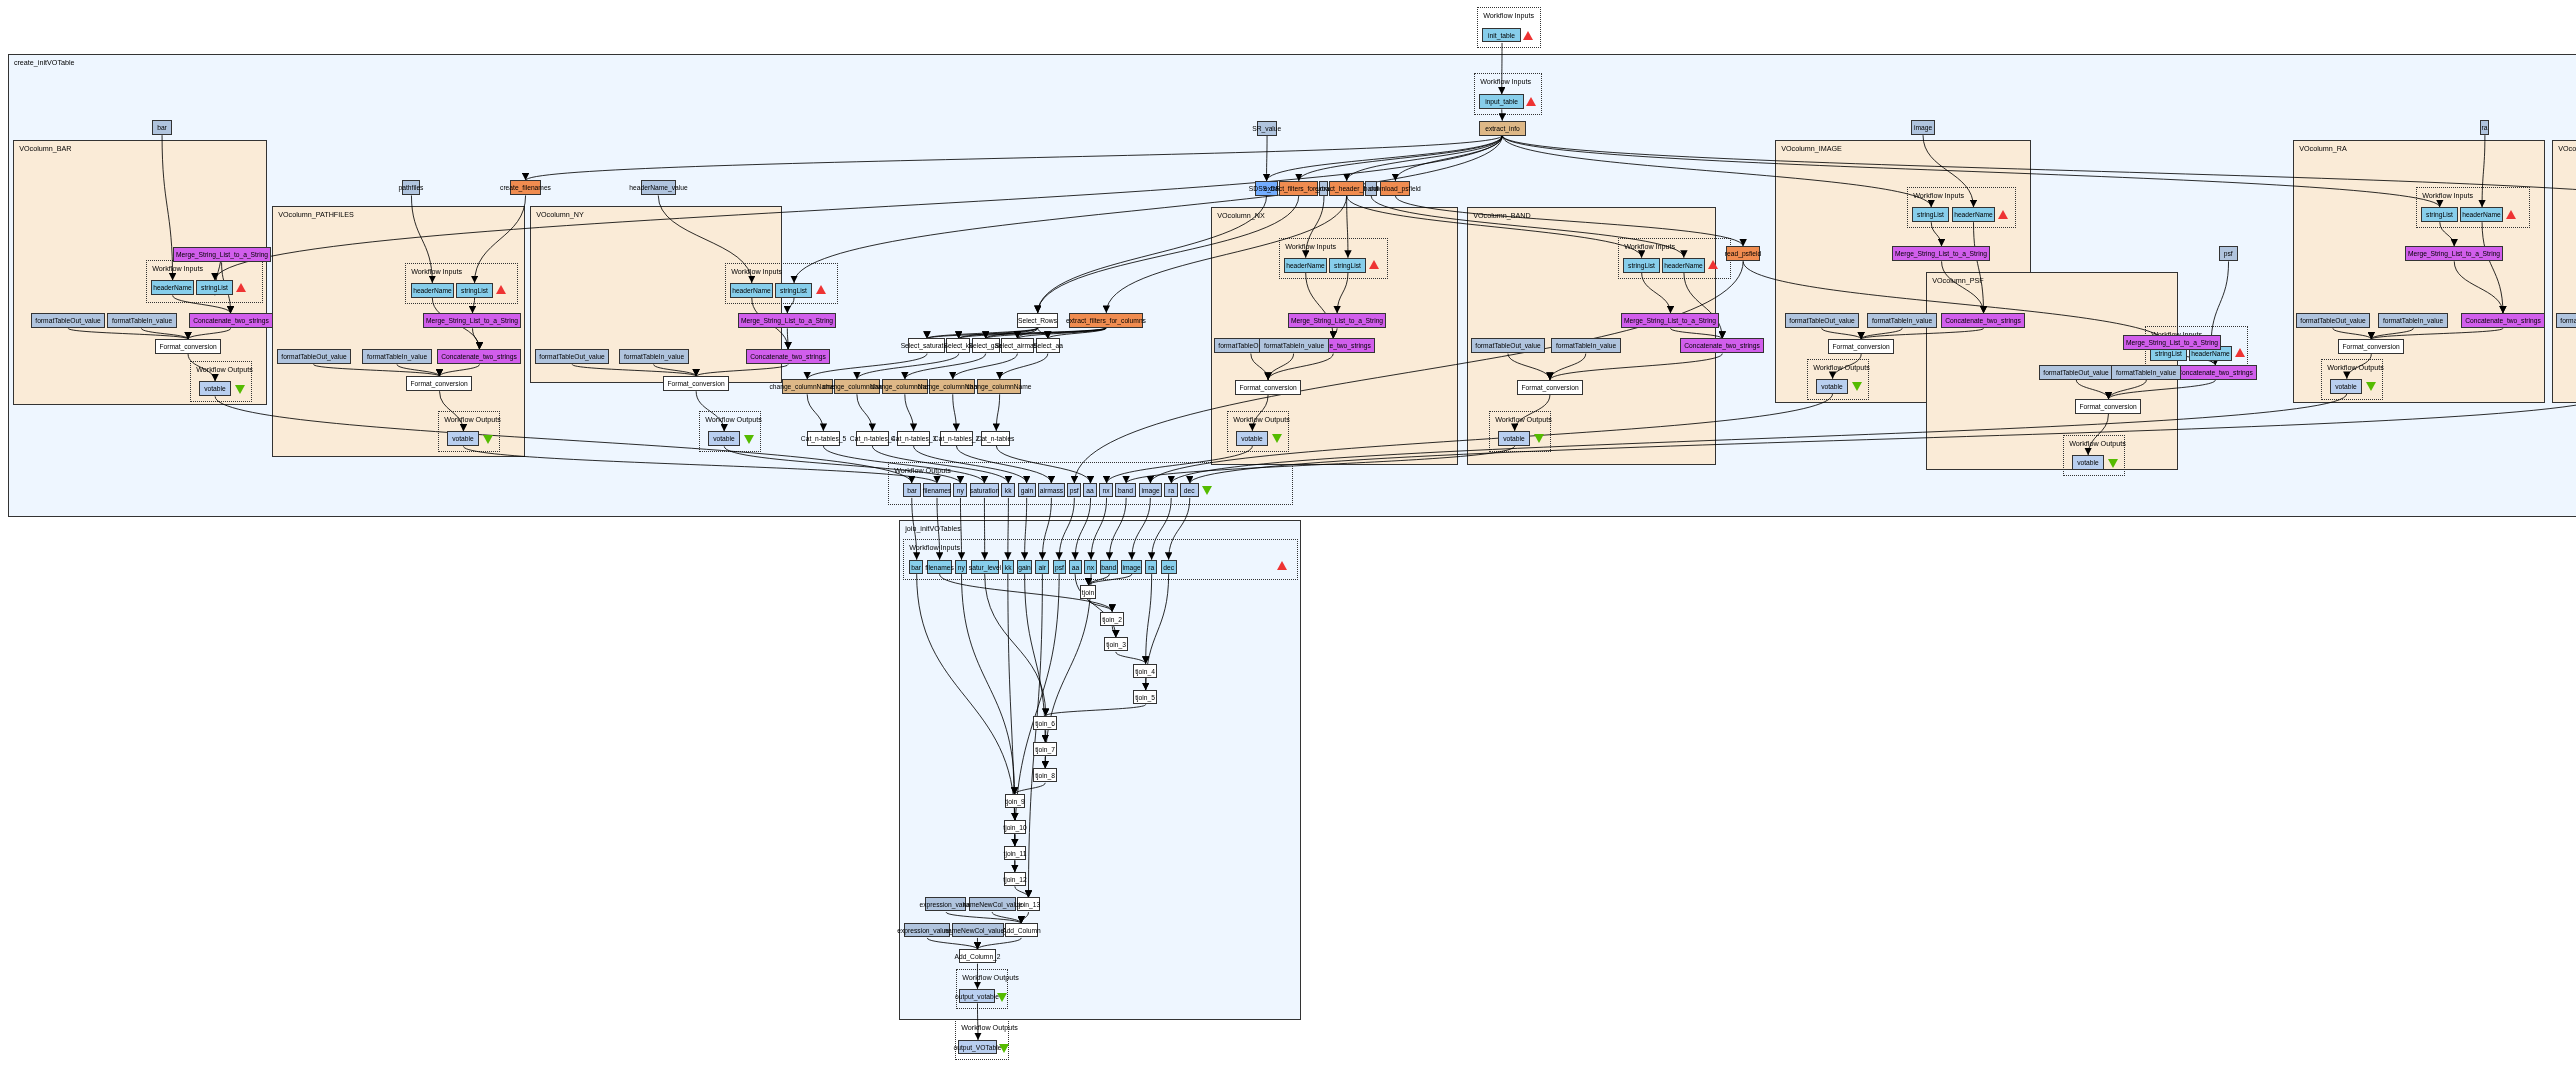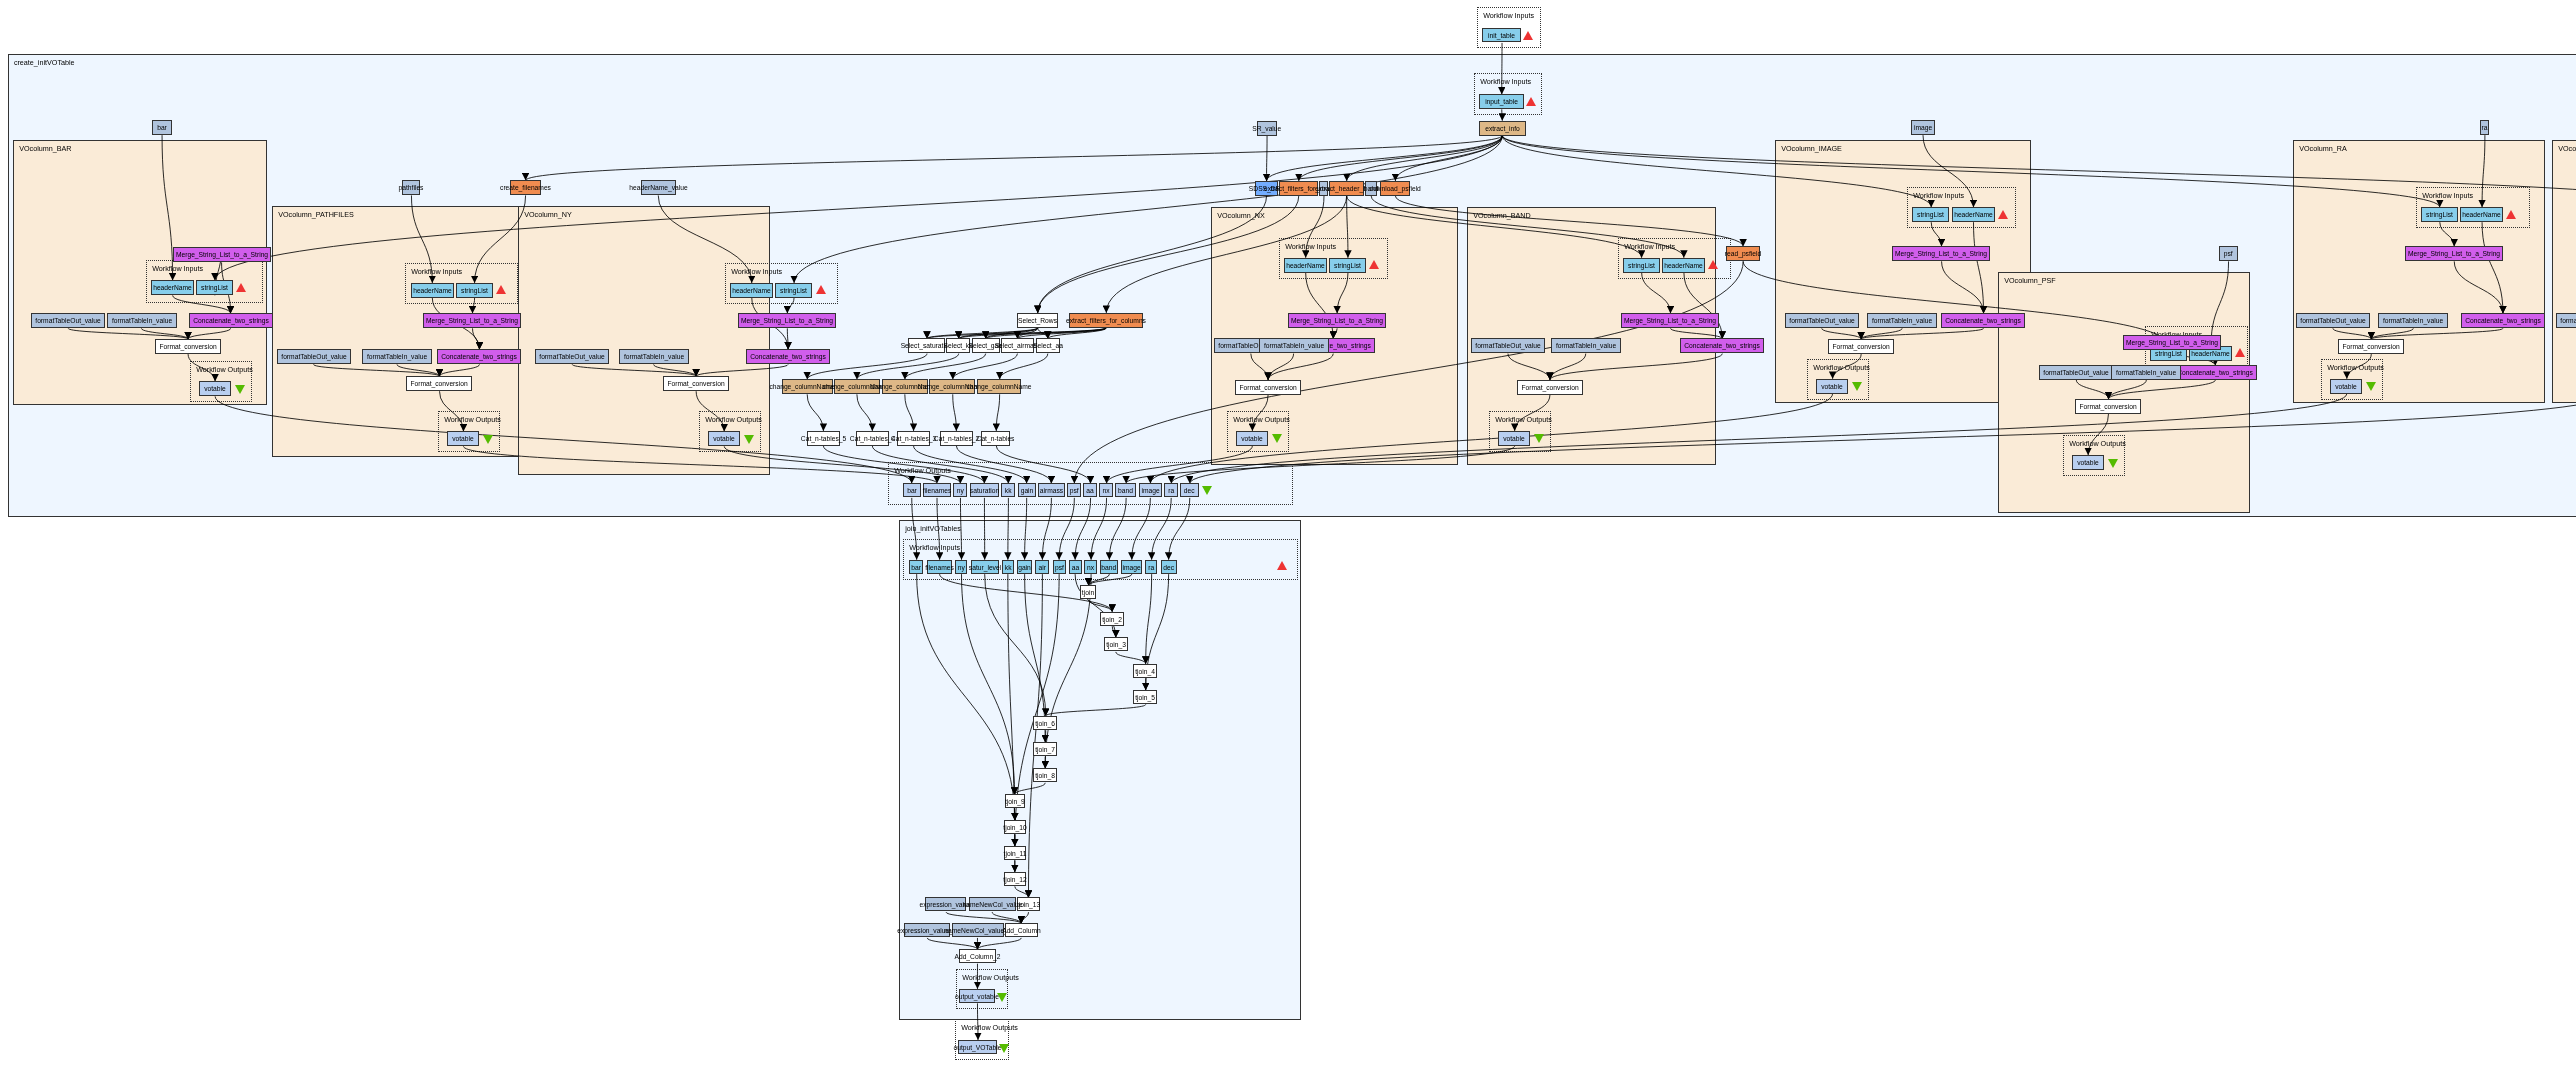--- a/index.html
+++ b/index.html
@@ -348,21 +348,21 @@
 <div class="node n-purple" style="left:423px;top:313px;width:98px;height:15px;" id="pathfiles_merge">Merge_String_List_to_a_String</div>
 <div class="node n-purple" style="left:437px;top:349px;width:84px;height:15px;" id="pathfiles_concat">Concatenate_two_strings</div>
 <div class="node n-const" style="left:277px;top:349px;width:74px;height:15px;" id="pathfiles_fo">formatTableOut_value</div>
 <div class="node n-const" style="left:362px;top:349px;width:70px;height:15px;" id="pathfiles_fi">formatTableIn_value</div>
 <div class="node n-proc" style="left:406px;top:376px;width:66px;height:15px;" id="pathfiles_fc">Format_conversion</div>
 <div class="cluster dotted" style="left:438px;top:411px;width:62px;height:41px;">
     <span class="cluster-label">Workflow Outputs</span>
   </div>
 <div class="node n-out" style="left:447px;top:431px;width:32px;height:15px;" id="pathfiles_vot">votable</div>
 <div class="tri-down" style="left:483px;top:435px;"></div>
-<div class="cluster sub" style="left:518px;top:206px;width:252px;height:269px;">
+<div class="cluster sub" style="left:530px;top:206px;width:252px;height:177px;">
     <span class="cluster-label">VOcolumn_NY</span>
   </div>
 <div class="cluster dotted" style="left:725px;top:263px;width:113px;height:41px;">
     <span class="cluster-label">Workflow Inputs</span>
   </div>
 <div class="node n-input" style="left:730px;top:283px;width:43px;height:15px;" id="ny_headerName">headerName</div>
 <div class="node n-input" style="left:775px;top:283px;width:37px;height:15px;" id="ny_stringList">stringList</div>
 <div class="tri-up" style="left:816px;top:285px;"></div>
 <div class="node n-purple" style="left:738px;top:313px;width:98px;height:15px;" id="ny_merge">Merge_String_List_to_a_String</div>
 <div class="node n-purple" style="left:746px;top:349px;width:84px;height:15px;" id="ny_concat">Concatenate_two_strings</div>
@@ -424,21 +424,21 @@
 <div class="node n-purple" style="left:1892px;top:246px;width:98px;height:15px;" id="image_merge">Merge_String_List_to_a_String</div>
 <div class="node n-purple" style="left:1941px;top:313px;width:84px;height:15px;" id="image_concat">Concatenate_two_strings</div>
 <div class="node n-const" style="left:1785px;top:313px;width:74px;height:15px;" id="image_fo">formatTableOut_value</div>
 <div class="node n-const" style="left:1867px;top:313px;width:70px;height:15px;" id="image_fi">formatTableIn_value</div>
 <div class="node n-proc" style="left:1828px;top:339px;width:66px;height:15px;" id="image_fc">Format_conversion</div>
 <div class="cluster dotted" style="left:1807px;top:359px;width:62px;height:41px;">
     <span class="cluster-label">Workflow Outputs</span>
   </div>
 <div class="node n-out" style="left:1816px;top:379px;width:32px;height:15px;" id="image_vot">votable</div>
 <div class="tri-down" style="left:1852px;top:382px;"></div>
-<div class="cluster sub" style="left:1998px;top:272px;width:252px;height:241px;">
+<div class="cluster sub" style="left:1926px;top:272px;width:252px;height:198px;">
     <span class="cluster-label">VOcolumn_PSF</span>
   </div>
 <div class="cluster dotted" style="left:2145px;top:326px;width:103px;height:40px;">
     <span class="cluster-label">Workflow Inputs</span>
   </div>
 <div class="node n-input" style="left:2150px;top:346px;width:37px;height:15px;" id="psf_stringList">stringList</div>
 <div class="node n-input" style="left:2189px;top:346px;width:43px;height:15px;" id="psf_headerName">headerName</div>
 <div class="tri-up" style="left:2235px;top:348px;"></div>
 <div class="node n-purple" style="left:2123px;top:335px;width:98px;height:15px;" id="psf_merge">Merge_String_List_to_a_String</div>
 <div class="node n-purple" style="left:2173px;top:365px;width:84px;height:15px;" id="psf_concat">Concatenate_two_strings</div>

